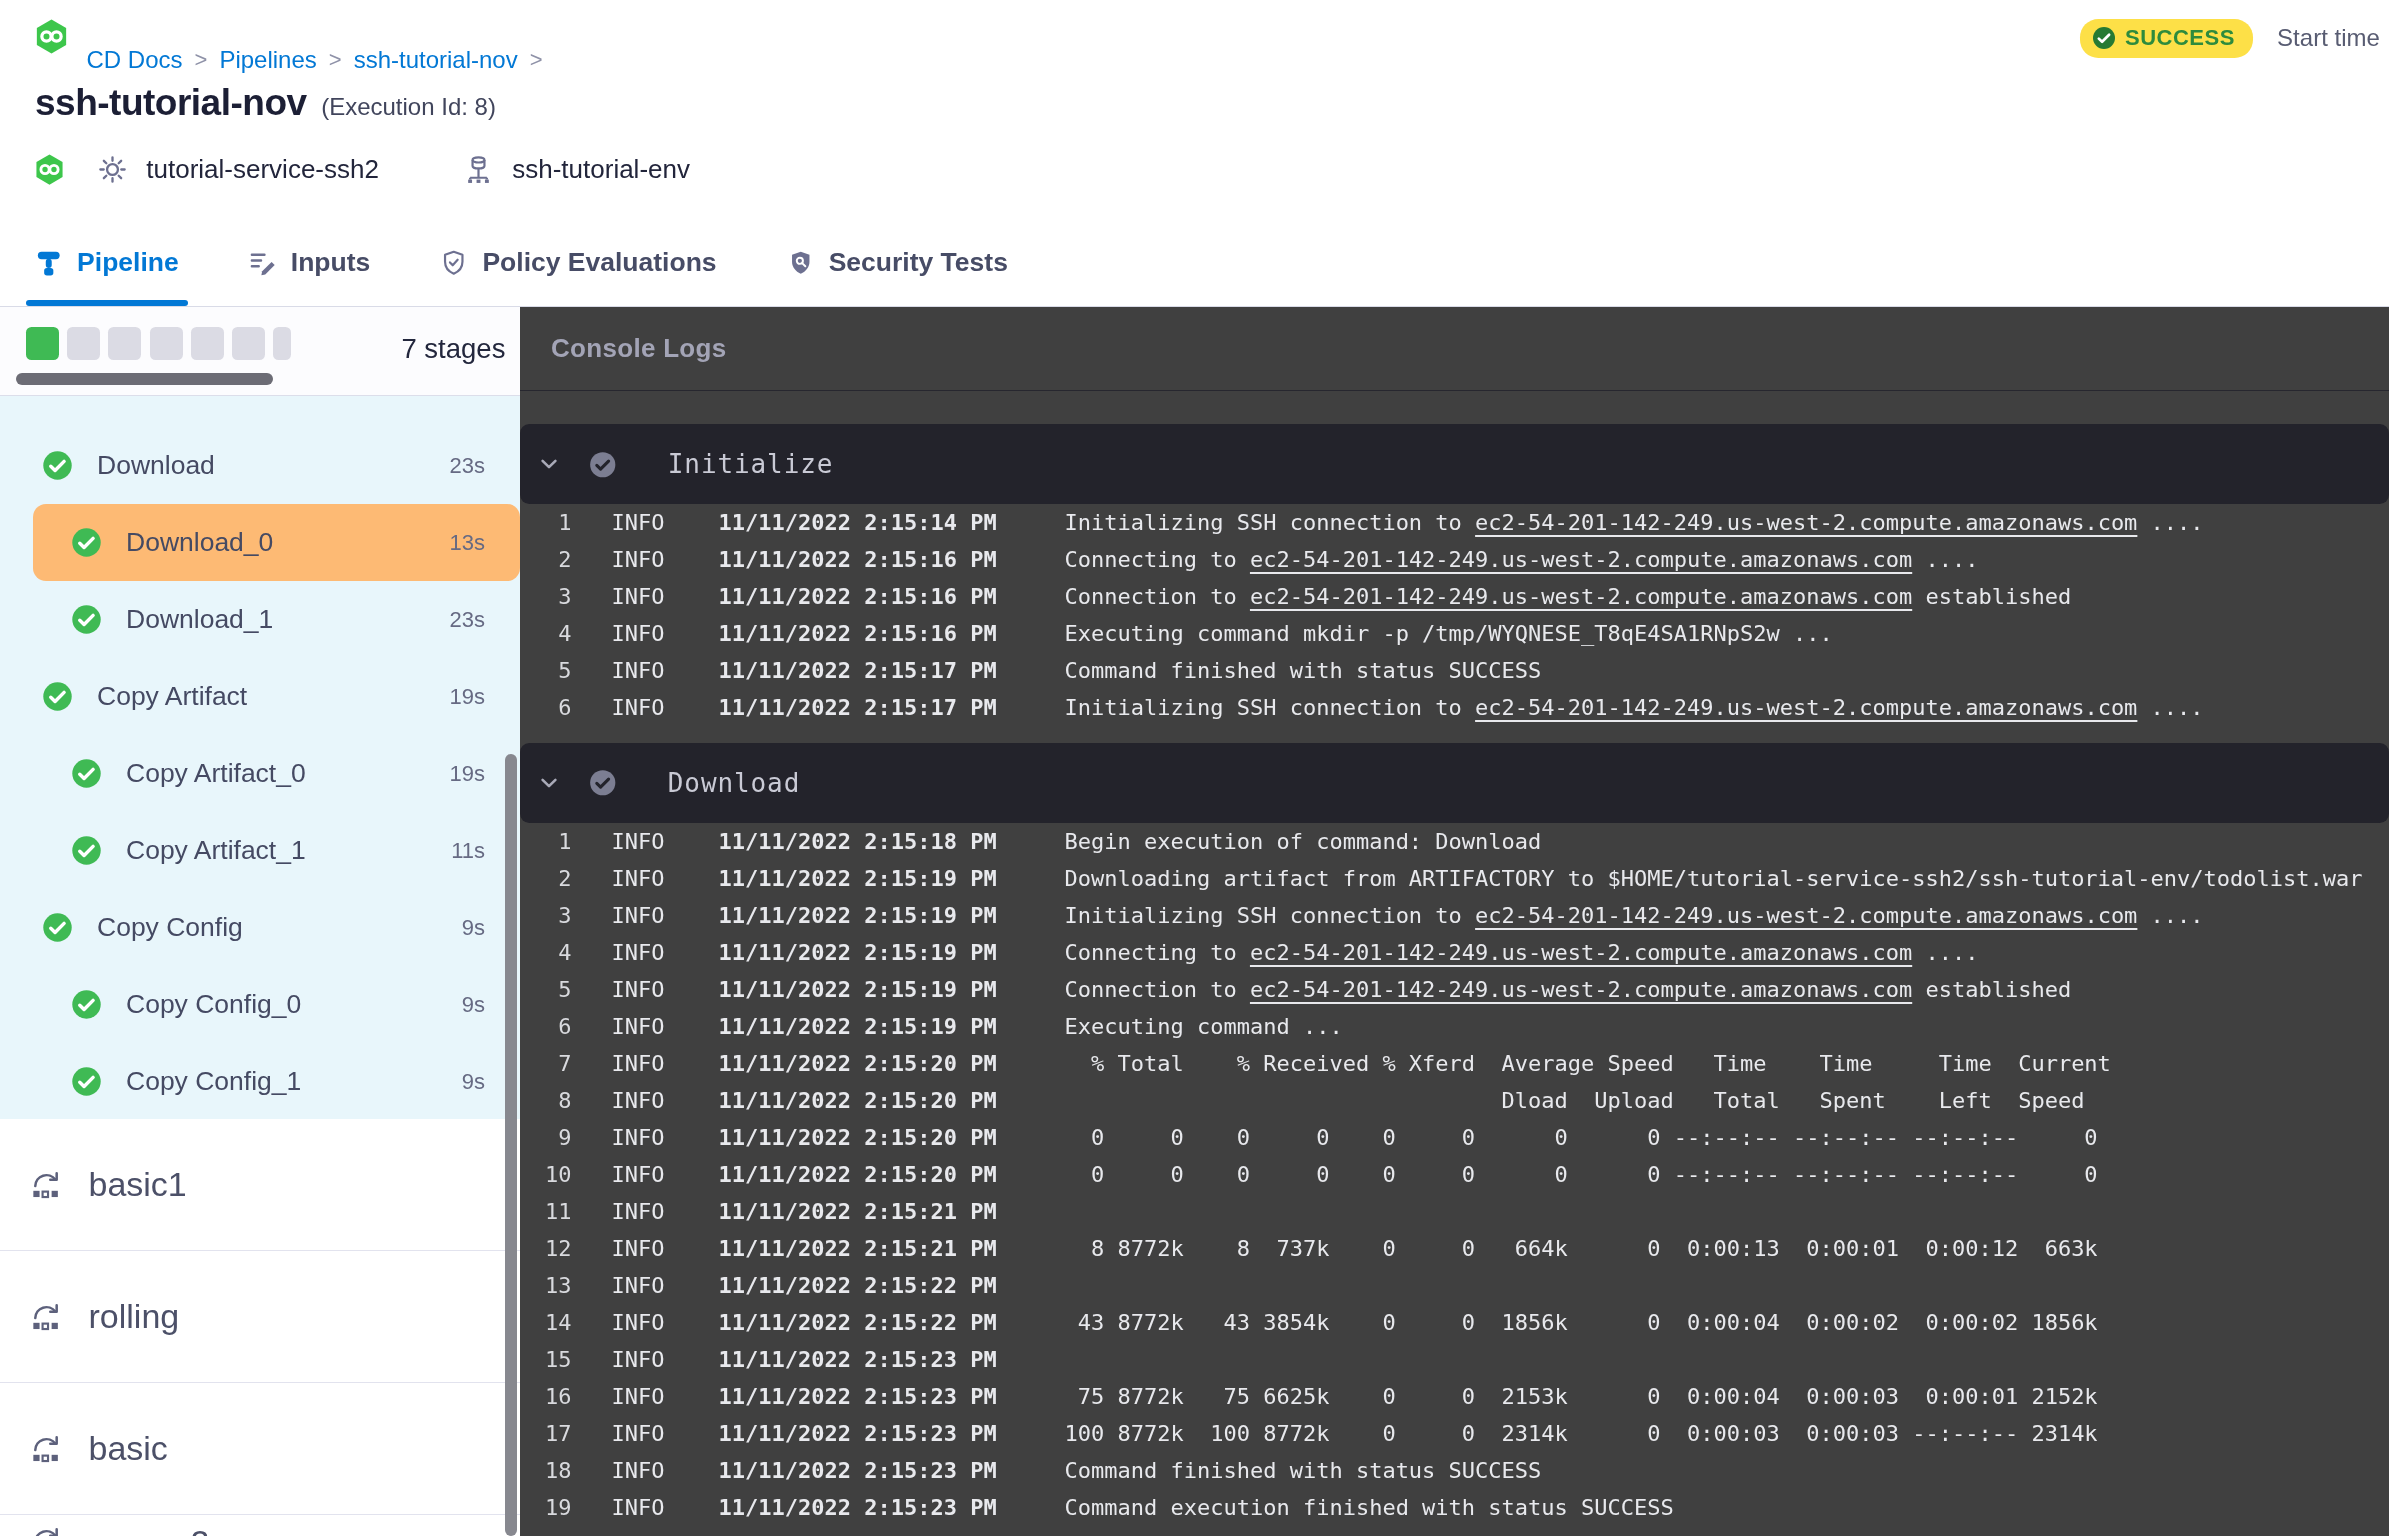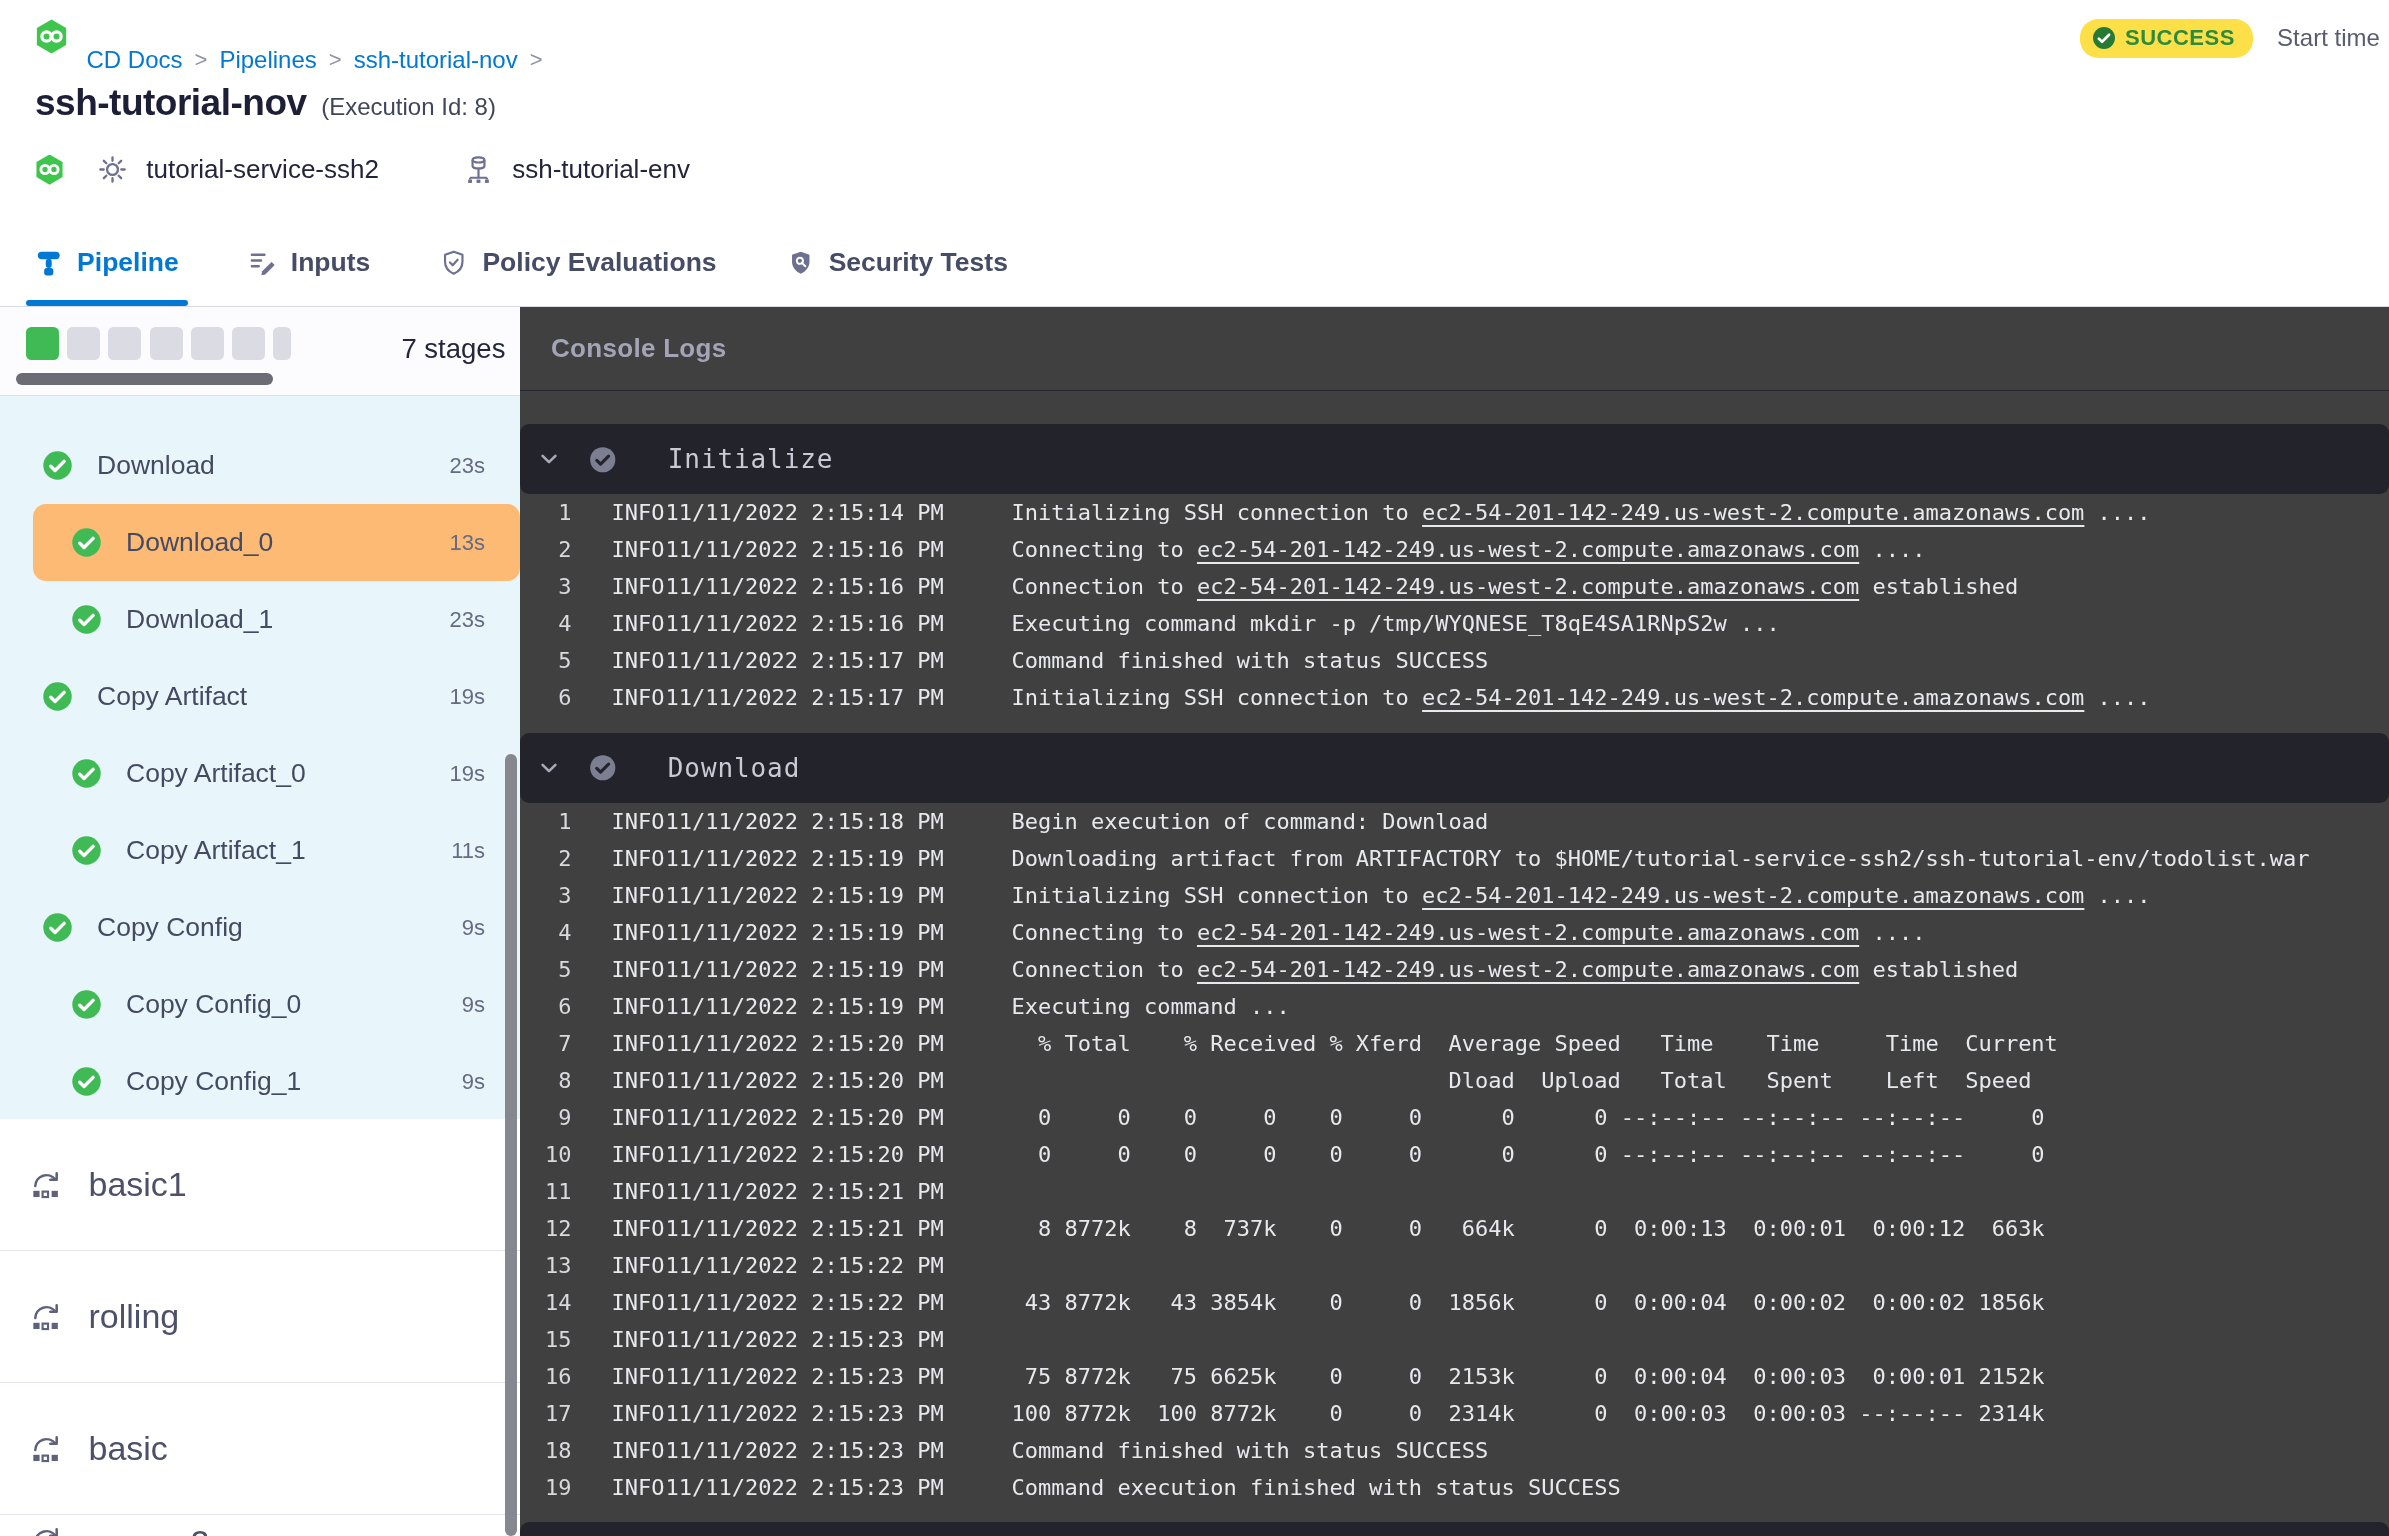--- a/index.html
+++ b/index.html
@@ -67,33 +67,33 @@
 
   .vbar { position:absolute; right:2.7px; top:447px; bottom:0; width:12px; border-radius:6.4px; background:#87888f; }
 
   
   .console { flex:1 1 auto; background:#404040; display:flex; flex-direction:column; overflow:hidden; }
   .console-head { flex:0 0 84px; display:flex; align-items:center; padding-left:31px;
                   border-bottom:0.9px solid #27272f; }
   .console-title { font-size:26px; font-weight:700; color:#a3a4b6; letter-spacing:0.3px; }
   .console-body { flex:1 1 auto; padding-top:33px; overflow:hidden; }
 
-  .log-band { height:70px; background:#23232b; border-radius:9.2px; display:flex; align-items:center;
+  .log-band { height:80px; background:#23232b; border-radius:9.2px; display:flex; align-items:center;
               padding-left:18.3px; cursor:pointer; }
   .log-band + .log-band, .log-rows + .log-band { margin-top:16.5px; }
   .band-check { margin-left:29px; display:flex; }
   .band-title { margin-left:51px; font-family:"DejaVu Sans Mono", monospace; font-size:26px;
                 color:#c9cad5; letter-spacing:0.9px; }
 
   .log-rows { }
   .log-row { display:flex; align-items:center; height:37px; padding-left:24px;
              font-family:"DejaVu Sans Mono", monospace; font-size:22px; color:#e8e9ed; white-space:pre; }
   .lnum { width:27.5px; text-align:right; flex:0 0 auto; color:#d9dade; }
   .llvl { margin-left:40px; width:54px; flex:0 0 auto; }
-  .ltime { width:278px; flex:0 0 auto; }
+  .ltime { margin-left:53px; width:278px; flex:0 0 auto;font-weight:bold; }
   .lmsg { margin-left:68px; white-space:pre; }
   .lmsg .lnk { text-decoration:underline; text-underline-offset:4.6px; cursor:pointer; }
 </style>
 </head>
 <body>
 
 <div class="page">
 
   <header>
     <div class="crumb-row">

